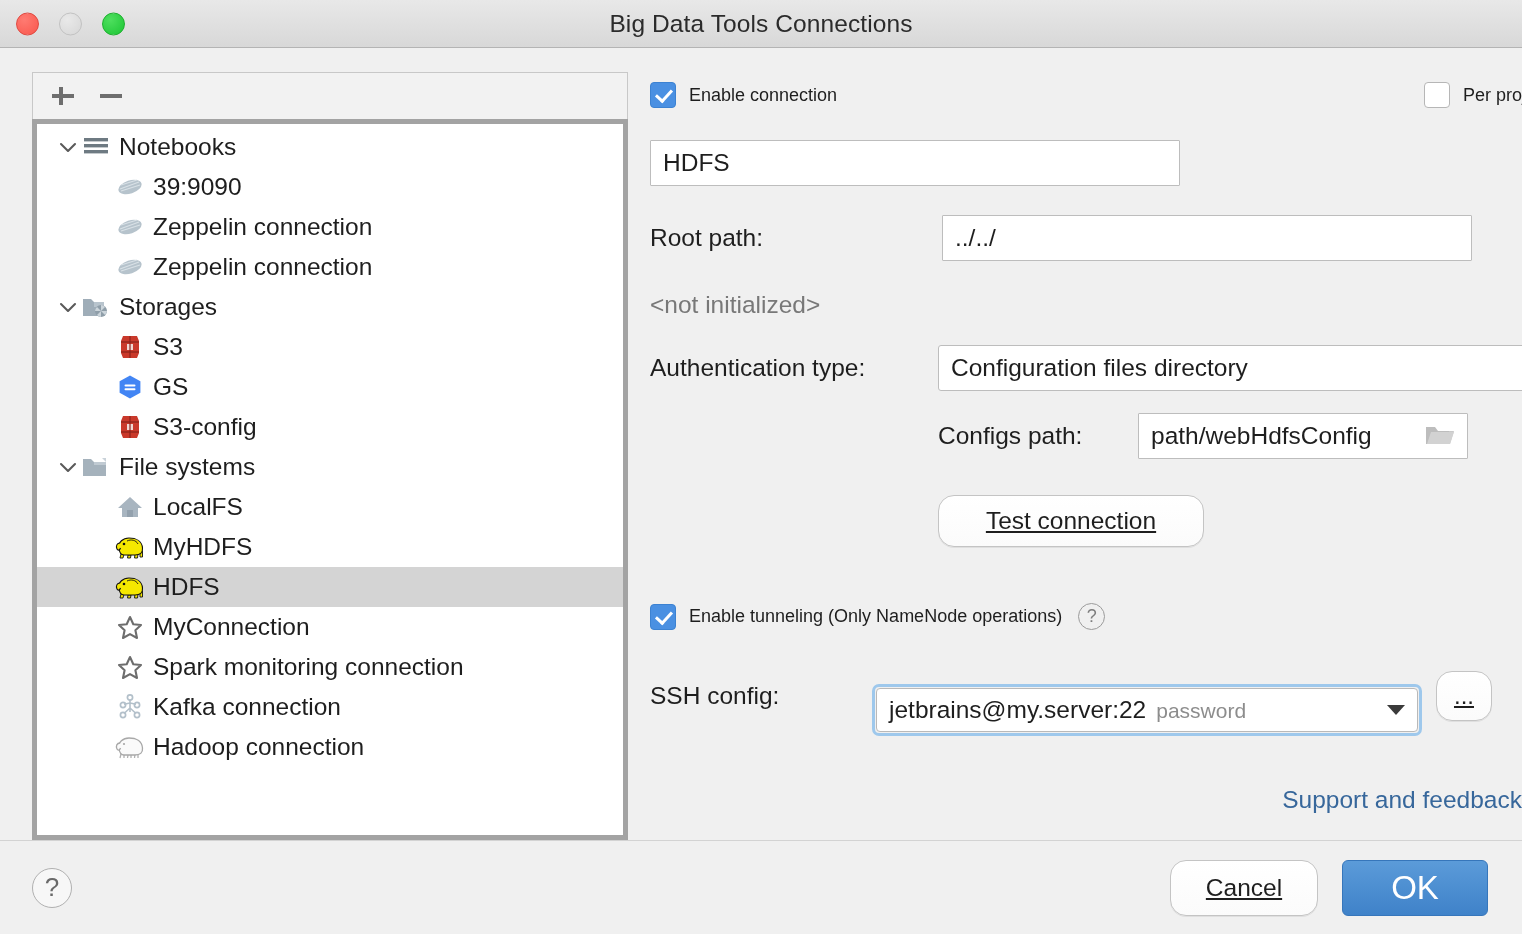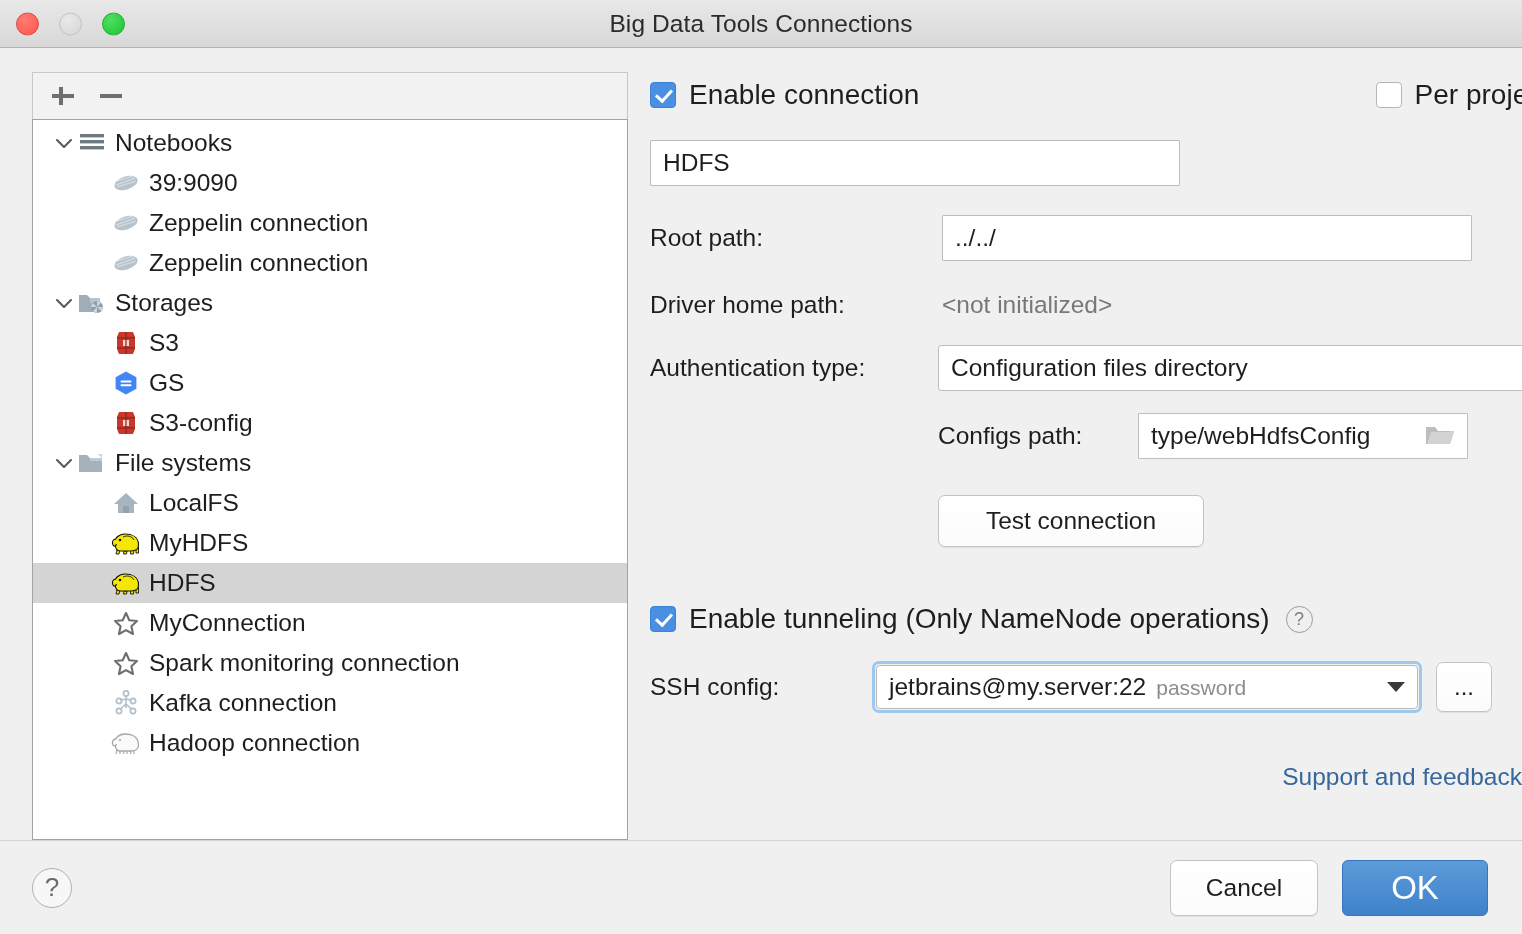--- a/index.html
+++ b/index.html
@@ -101,21 +101,21 @@
     content: "";
     position: absolute;
     background: #6e6e6e;
   }
   .tb-btn.plus::before { left: 2px; top: 11px; width: 22px; height: 4px; }
   .tb-btn.plus::after  { left: 9px; top: 4px;  width: 4px;  height: 18px; }
   .tb-btn.minus::before{ left: 2px; top: 11px; width: 22px; height: 4px; }
 
   #tree {
     flex: 1 1 auto;
-    border: 1px solid #a3a3a3;
+    border: 5px solid #a3a3a3;
     background: #ffffff;
     overflow: hidden;
     padding-top: 3px;
     box-sizing: border-box;
     min-height: 0;
   }
 
   .tree-row {
     height: 40px;
     display: flex;
@@ -187,21 +187,21 @@
     height: 13px;
     border: solid #ffffff;
     border-width: 0 3px 3px 0;
     transform: rotate(42deg);
   }
   .checkbox.off {
     background: #ffffff;
     border: 1px solid #b6b6b6;
   }
   .cb-label {
-    font-size: 28px;
+    font-size: 18px;
     color: #1e1e1e;
     margin-left: 13px;
     white-space: nowrap;
   }
 
   .field-label {
     font-size: 24.5px;
     color: #1e1e1e;
     white-space: nowrap;
   }
@@ -237,29 +237,30 @@
     width: 0; height: 0;
     border-left: 9px solid transparent;
     border-right: 9px solid transparent;
     border-top: 10px solid #3a3a3a;
     flex: 0 0 auto;
   }
 
   .btn {
     background: linear-gradient(to bottom, #ffffff, #fbfbfb);
     border: 1px solid #c4c4c4;
-    border-radius: 7px;
+    border-radius: 16px;
     font-size: 24.5px;
     color: #1e1e1e;
     display: flex;
     align-items: center;
     justify-content: center;
     box-sizing: border-box;
     box-shadow: 0 1px 0 rgba(0,0,0,0.07);
     cursor: default;
+    text-decoration: underline;
   }
 
   .help-circle {
     width: 27px;
     height: 27px;
     border-radius: 50%;
     border: 1.5px solid #9b9b9b;
     color: #7d7d7d;
     font-size: 18px;
     display: flex;
@@ -582,37 +583,36 @@
       <div class="form-row" style="margin-top:22px;">
         <div class="text-field" style="width:530px;">HDFS</div>
       </div>
 
       <div class="form-row" style="margin-top:29px;">
         <div class="field-label" style="width:292px;">Root path:</div>
         <div class="text-field" style="width:530px;">../../</div>
       </div>
 
       <div class="form-row" style="margin-top:29px; height:30px;">
-        <div class="field-label" style="width:292px;">Driver home path:</div>
         <div class="field-label muted">&lt;not initialized&gt;</div>
       </div>
 
       <div class="form-row" style="margin-top:25px;">
         <div class="field-label" style="width:288px;">Authentication type:</div>
         <div class="combo" style="width:642px;">
           <span>Configuration files directory</span>
           <span class="caret"></span>
         </div>
       </div>
 
       <div class="form-row" style="margin-top:22px;">
         <div style="width:288px;"></div>
         <div class="field-label" style="width:200px;">Configs path:</div>
         <div class="text-field" style="width:330px; justify-content:space-between;">
-          <span>type/webHdfsConfig</span>
+          <span>path/webHdfsConfig</span>
           <span style="display:flex;align-items:center;">
             <svg width="30" height="24" viewBox="0 0 30 24">
               <path d="M1 20 L5 7 L29 7 L25 20 Z" fill="#c9c9c9"></path>
               <path d="M1 20 L1 3 L10 3 L13 7 L24 7 L24 20 Z" fill="#bdbdbd"></path>
               <path d="M2 20 L6 8 L29 8 L25 20 Z" fill="#d2d2d2"></path>
             </svg>
           </span>
         </div>
       </div>
 
@@ -624,21 +624,21 @@
       <div class="form-row" style="margin-top:56px;">
         <div class="cb-row">
           <div class="checkbox on"></div>
           <div class="cb-label">Enable tunneling (Only NameNode operations)</div>
         </div>
         <div class="help-circle" style="margin-left:16px;">?</div>
       </div>
 
       <div class="form-row" style="margin-top:26px;">
         <div class="field-label" style="width:222px;">SSH config:</div>
-        <div id="ssh-combo-wrap" style="width:550px;">
+        <div id="ssh-combo-wrap" style="width:550px;margin-top:28px;">
           <div id="ssh-combo">
             <span style="display:flex;align-items:baseline;">
               <span class="ssh-text">jetbrains@my.server:22</span>
               <span class="ssh-hint">password</span>
             </span>
             <span class="caret"></span>
           </div>
         </div>
         <div class="btn" style="width:56px;height:50px;margin-left:14px;font-size:24px;line-height:1;">...</div>
       </div>

